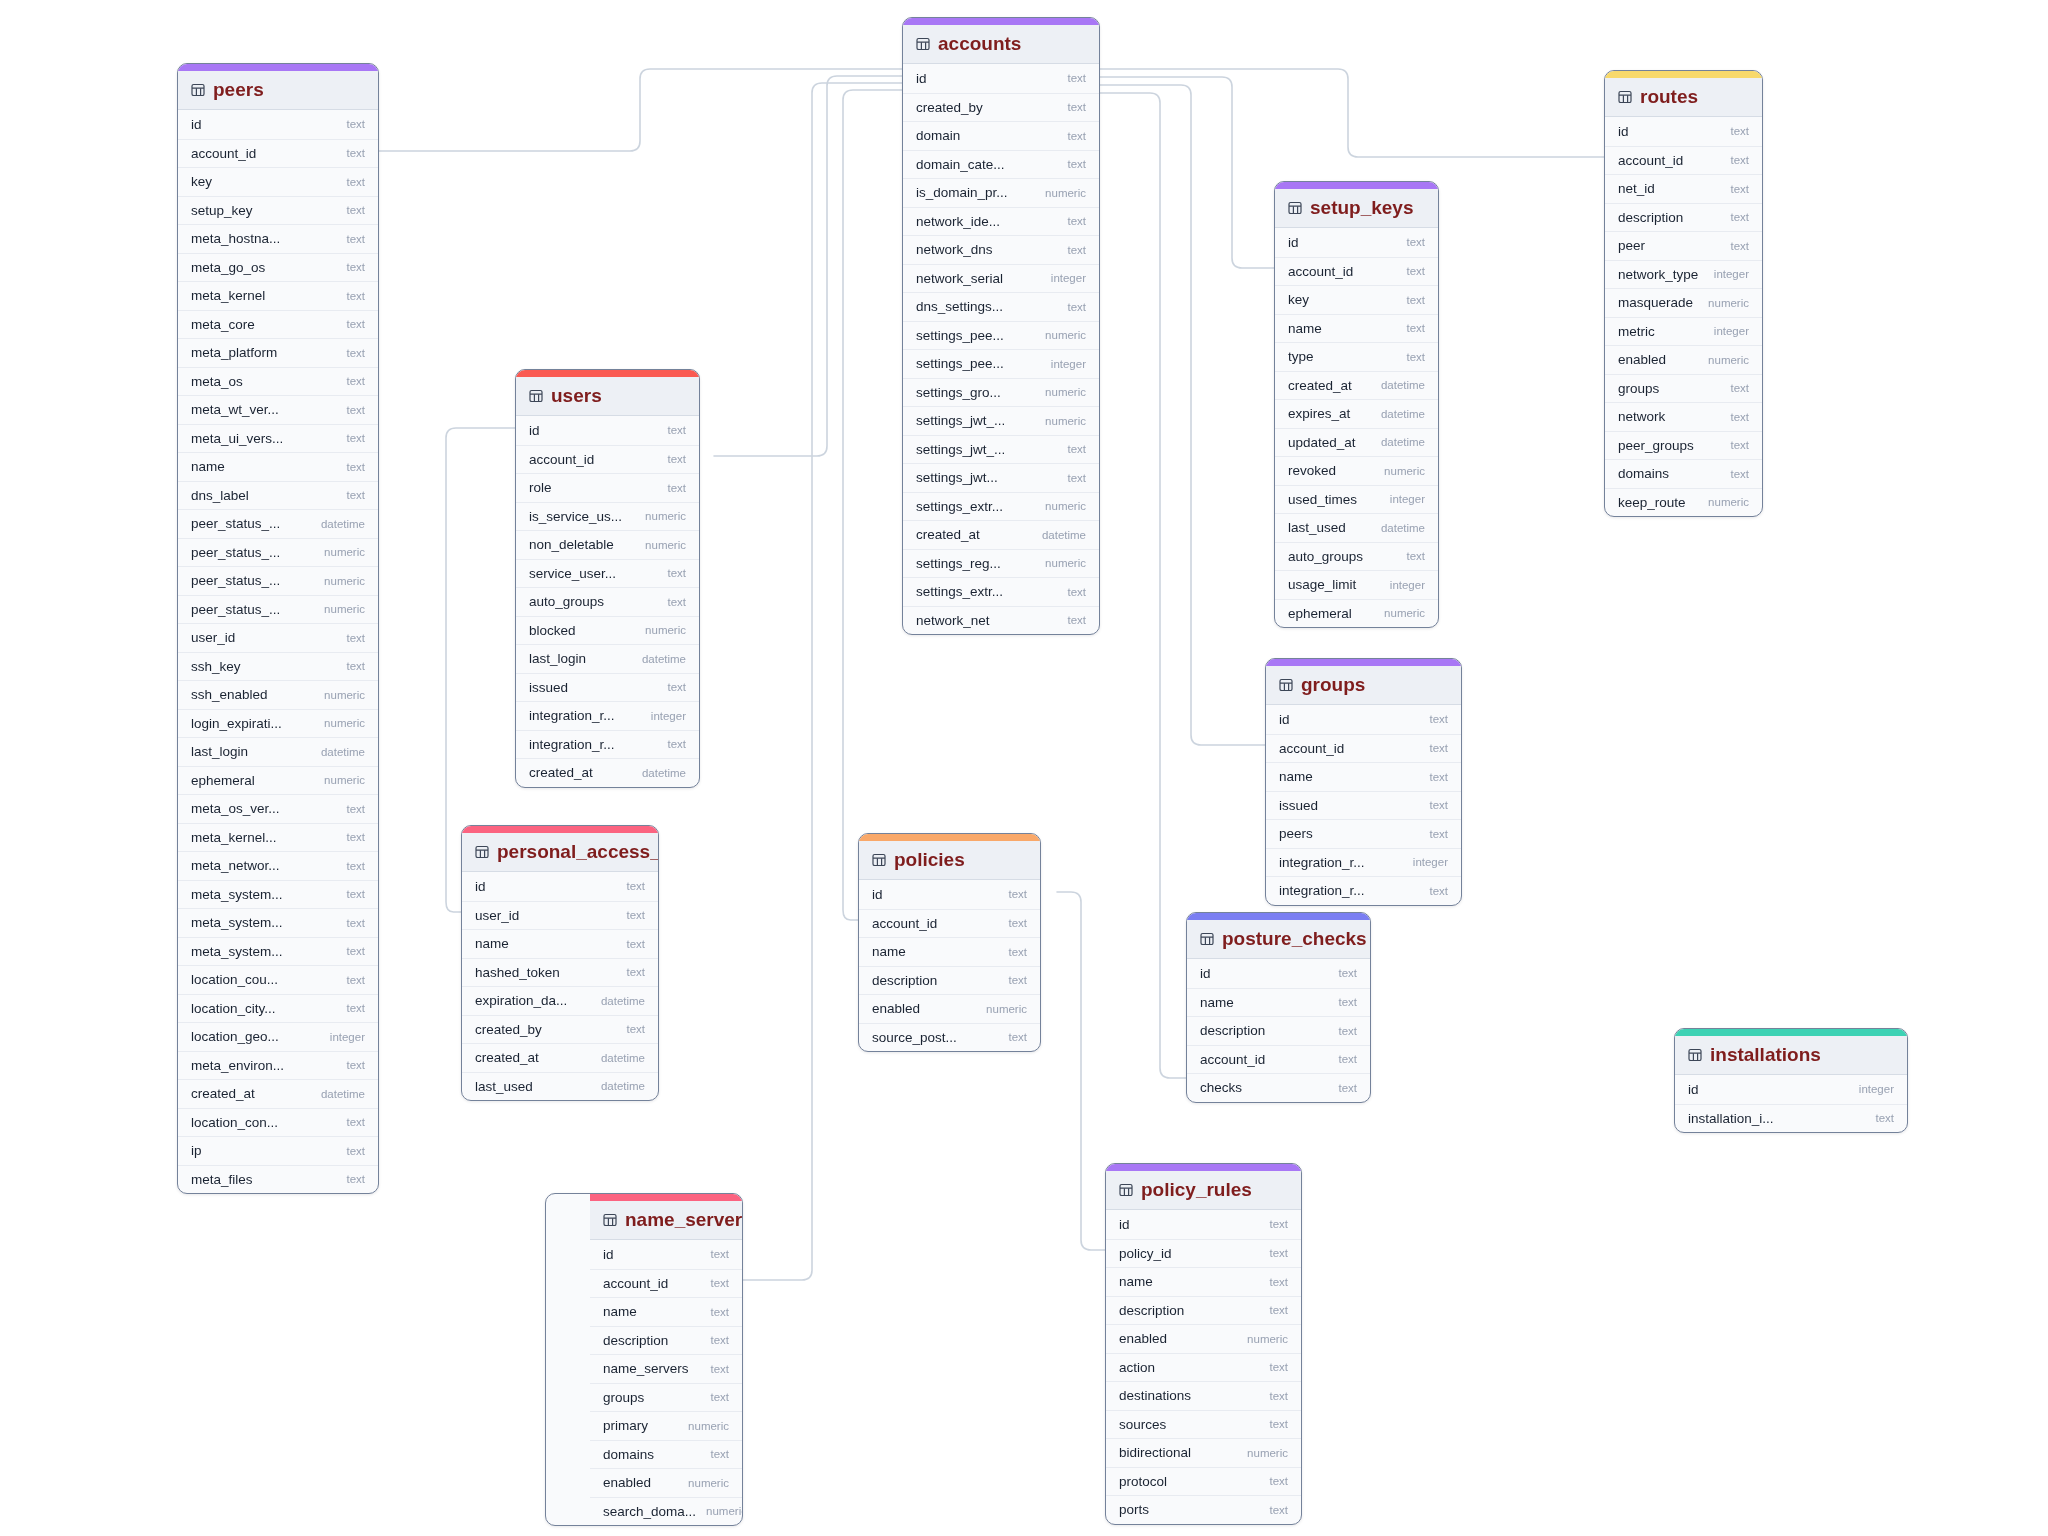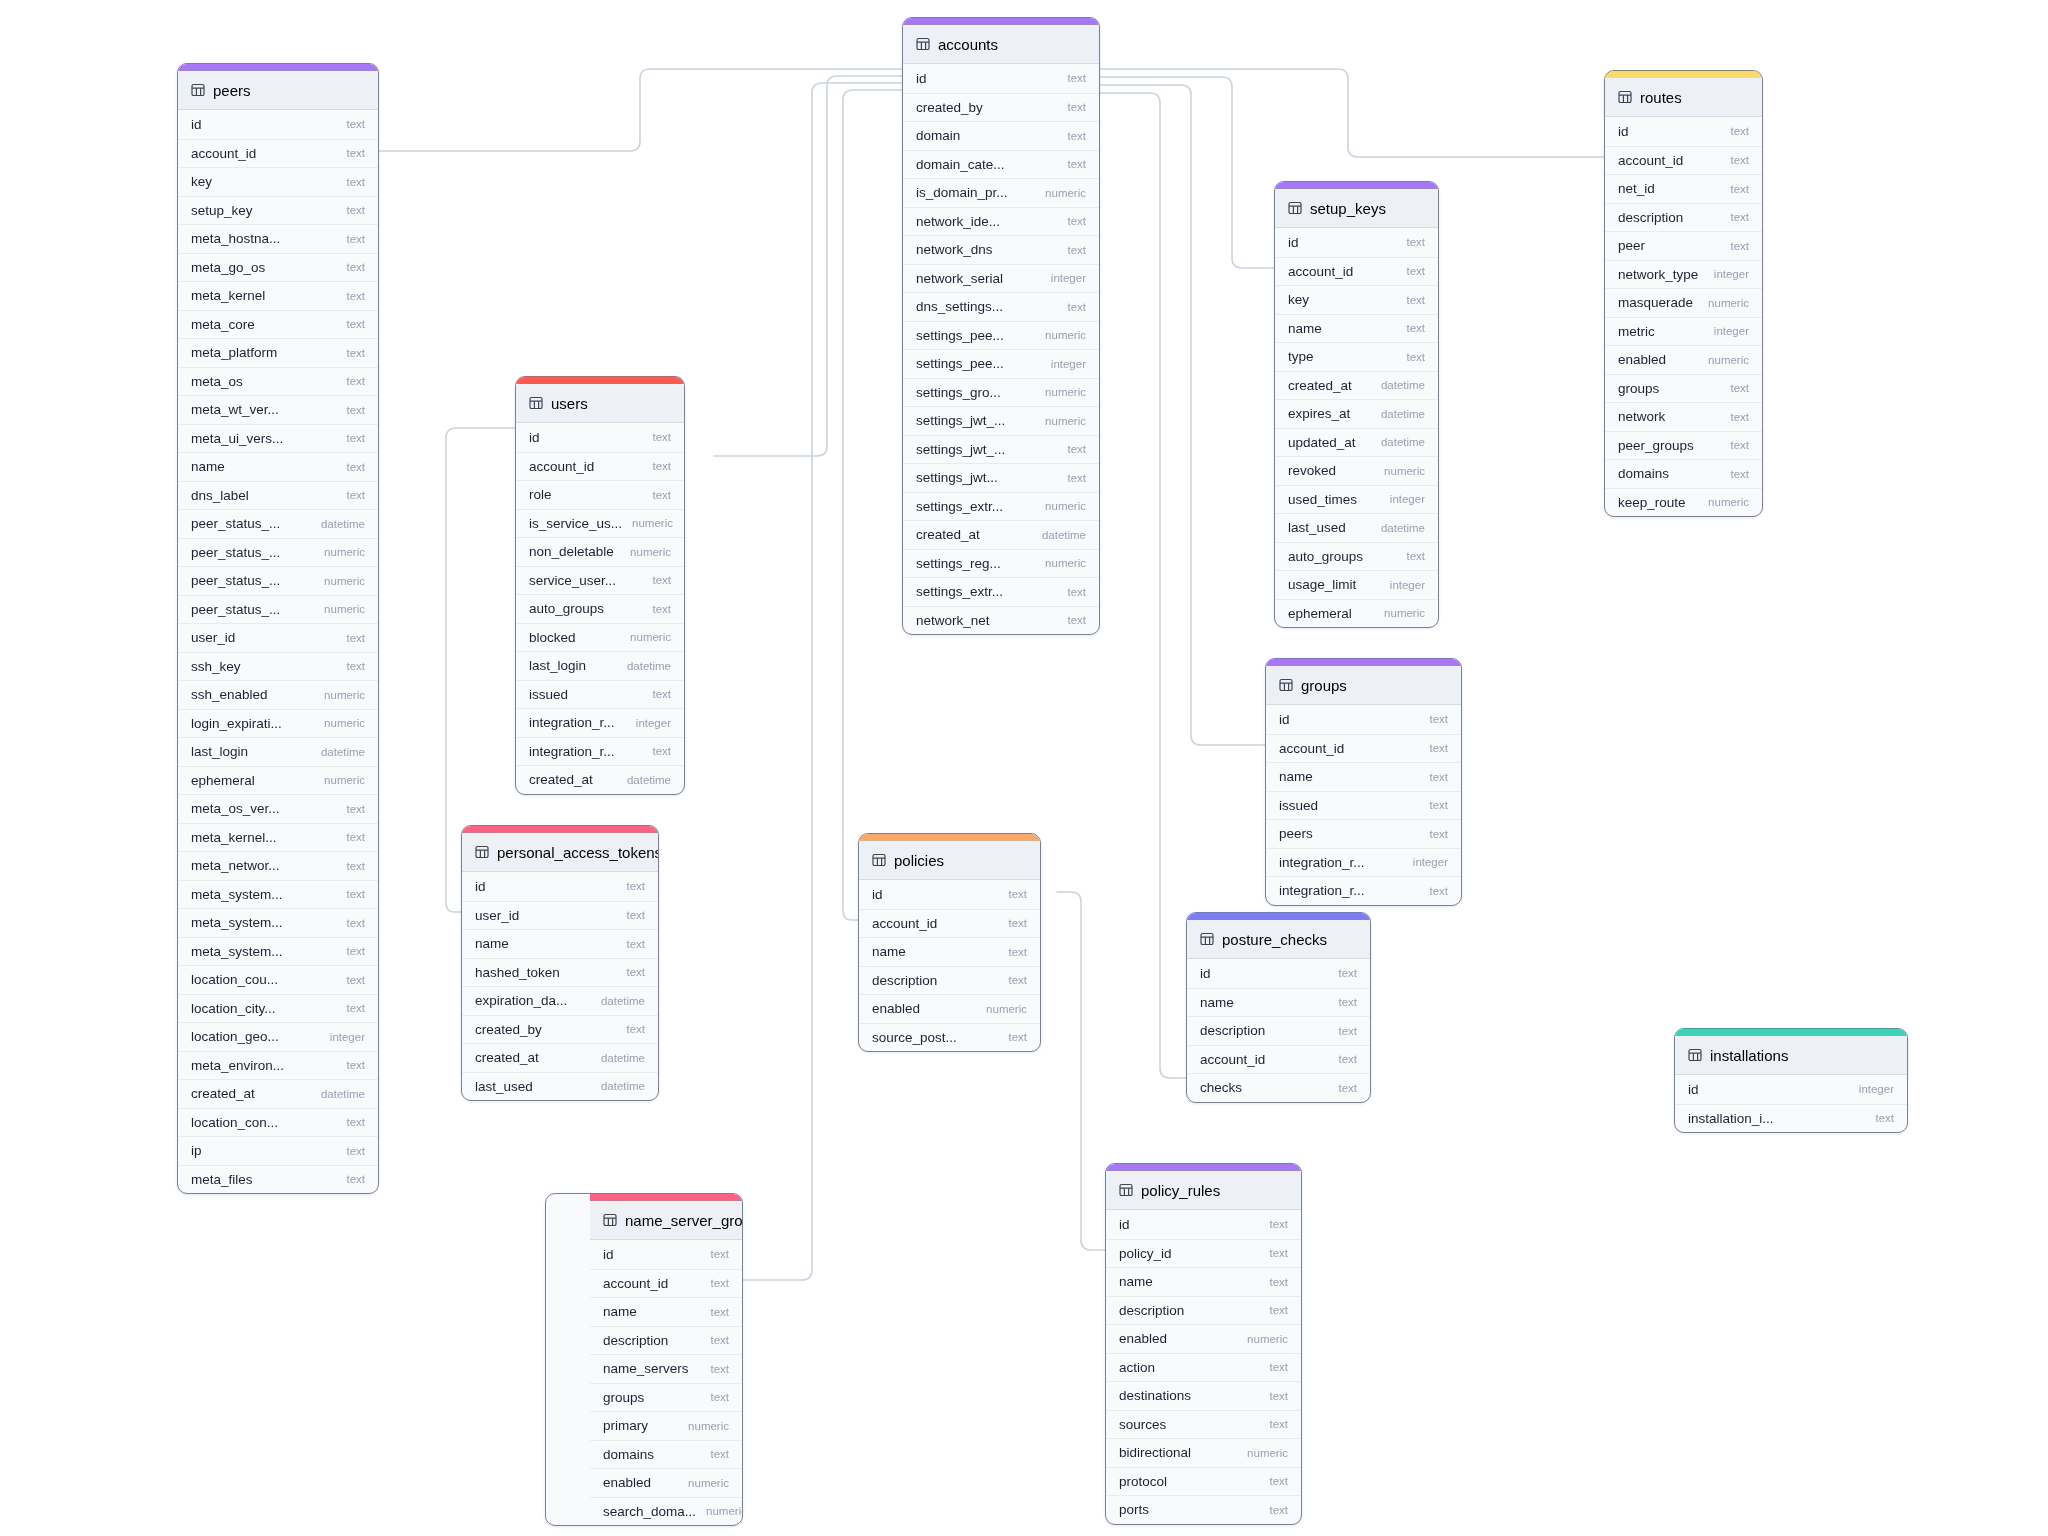--- a/index.html
+++ b/index.html
@@ -19,21 +19,21 @@
     overflow:hidden;
     box-sizing:border-box;
   }
   .bar{height:7px}
   .thead{
     display:flex;align-items:center;gap:8px;
     height:38px;padding:0 13px;
     background:#edf0f5;
     border-bottom:1px solid #d6dce5;
   }
-  .ttitle{font-size:15px;font-weight:400;color:#000000;white-space:nowrap}
+  .ttitle{font-size:19px;font-weight:700;color:#7f1d1d;white-space:nowrap}
   .ticon{display:flex;align-items:center;flex:0 0 auto}
   .col{
     display:flex;justify-content:space-between;align-items:center;
     height:28.5px;padding:0 13px;box-sizing:border-box;white-space:nowrap;
   }
   .col + .col{border-top:1px solid #e8ebf1}
   .cname{font-size:13.5px;color:#1a2332}
   .ctype{font-size:11.5px;color:#98a1b2;padding-left:10px}
 </style>
 </head>
@@ -214,21 +214,21 @@
         <div class="col">
         <span class="cname">ip</span>
         <span class="ctype">text</span>
       </div>
         <div class="col">
         <span class="cname">meta_files</span>
         <span class="ctype">text</span>
       </div>
       </div>
   </div>
-    <div class="card" style="left: 515px; top: 369px; width: 170px; margin-top: 7px;">
+    <div class="card" style="left: 515px; top: 369px; width: 185px;">
     <div class="bar" style="background: rgb(250, 90, 82);"></div>
     <div class="thead">
       <span class="ticon">
         <svg width="14" height="14" viewBox="0 0 14 14" fill="none">
           <rect x="1" y="1.5" width="12" height="11" rx="1.6" stroke="#3c4657" stroke-width="1.2"></rect>
           <line x1="1" y1="5.2" x2="13" y2="5.2" stroke="#3c4657" stroke-width="1.2"></line>
           <line x1="5.4" y1="5.2" x2="5.4" y2="12.5" stroke="#3c4657" stroke-width="1.2"></line>
           <line x1="9.6" y1="5.2" x2="9.6" y2="12.5" stroke="#3c4657" stroke-width="1.2"></line>
         </svg>
       </span>

